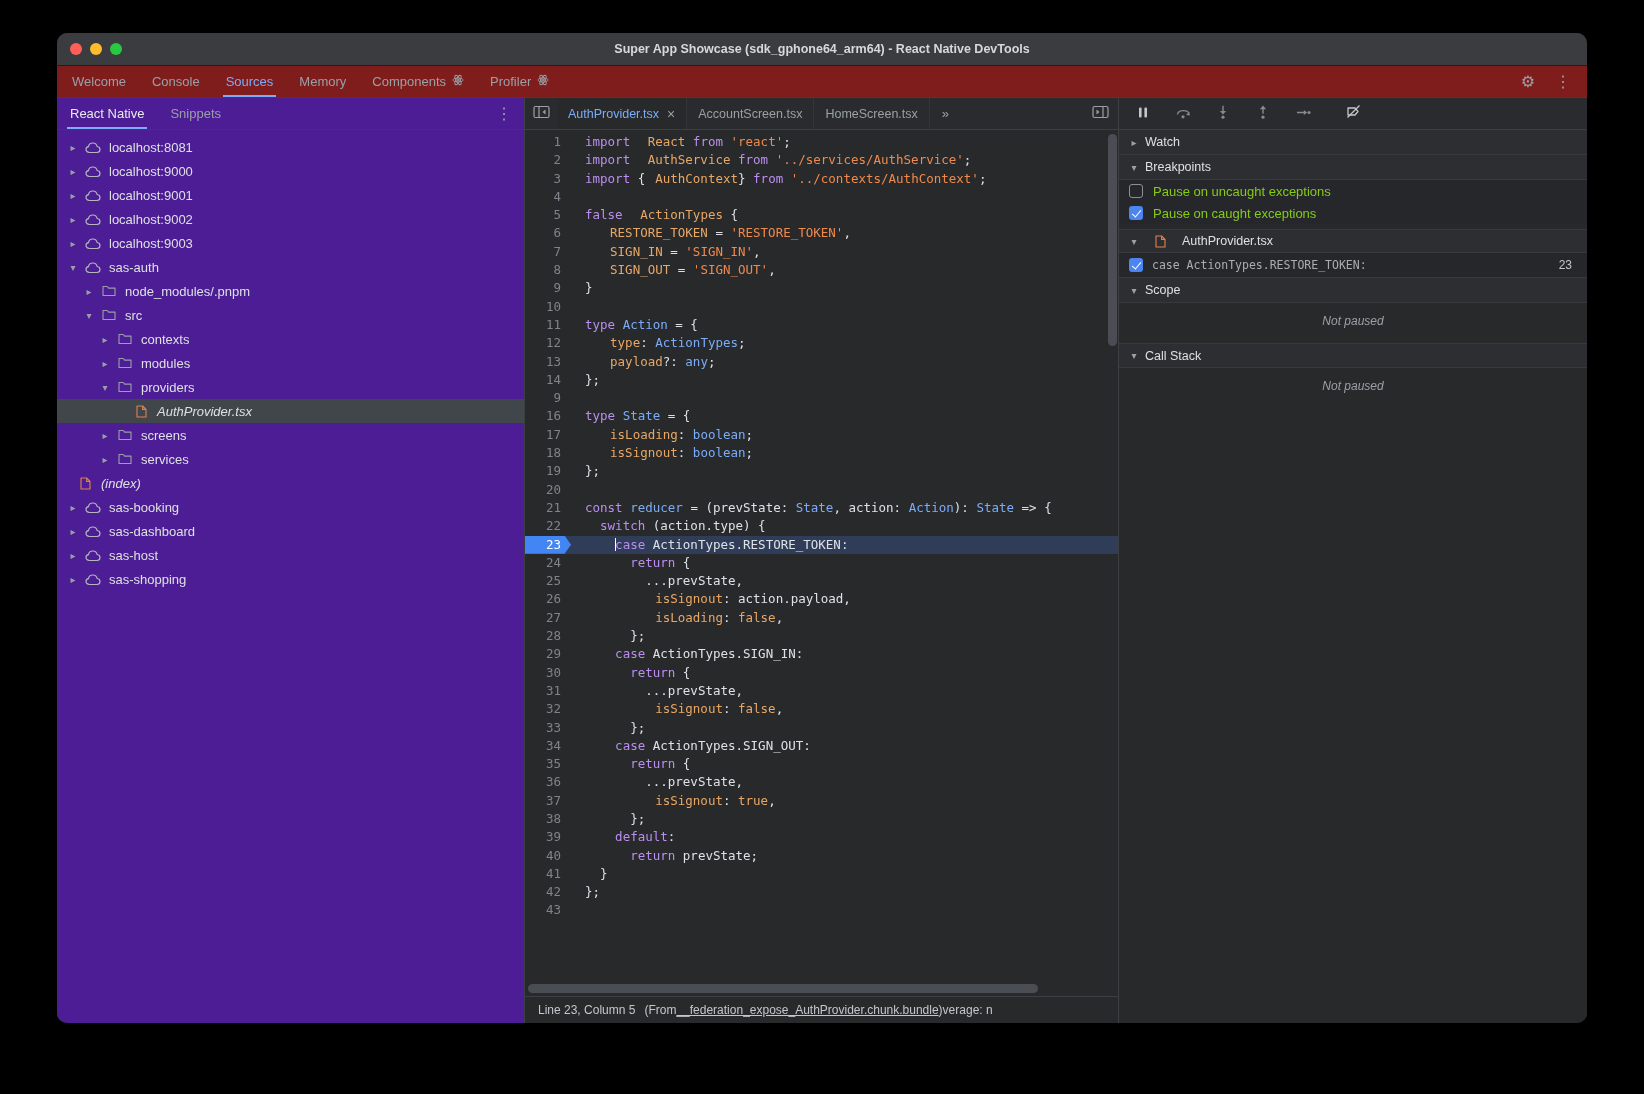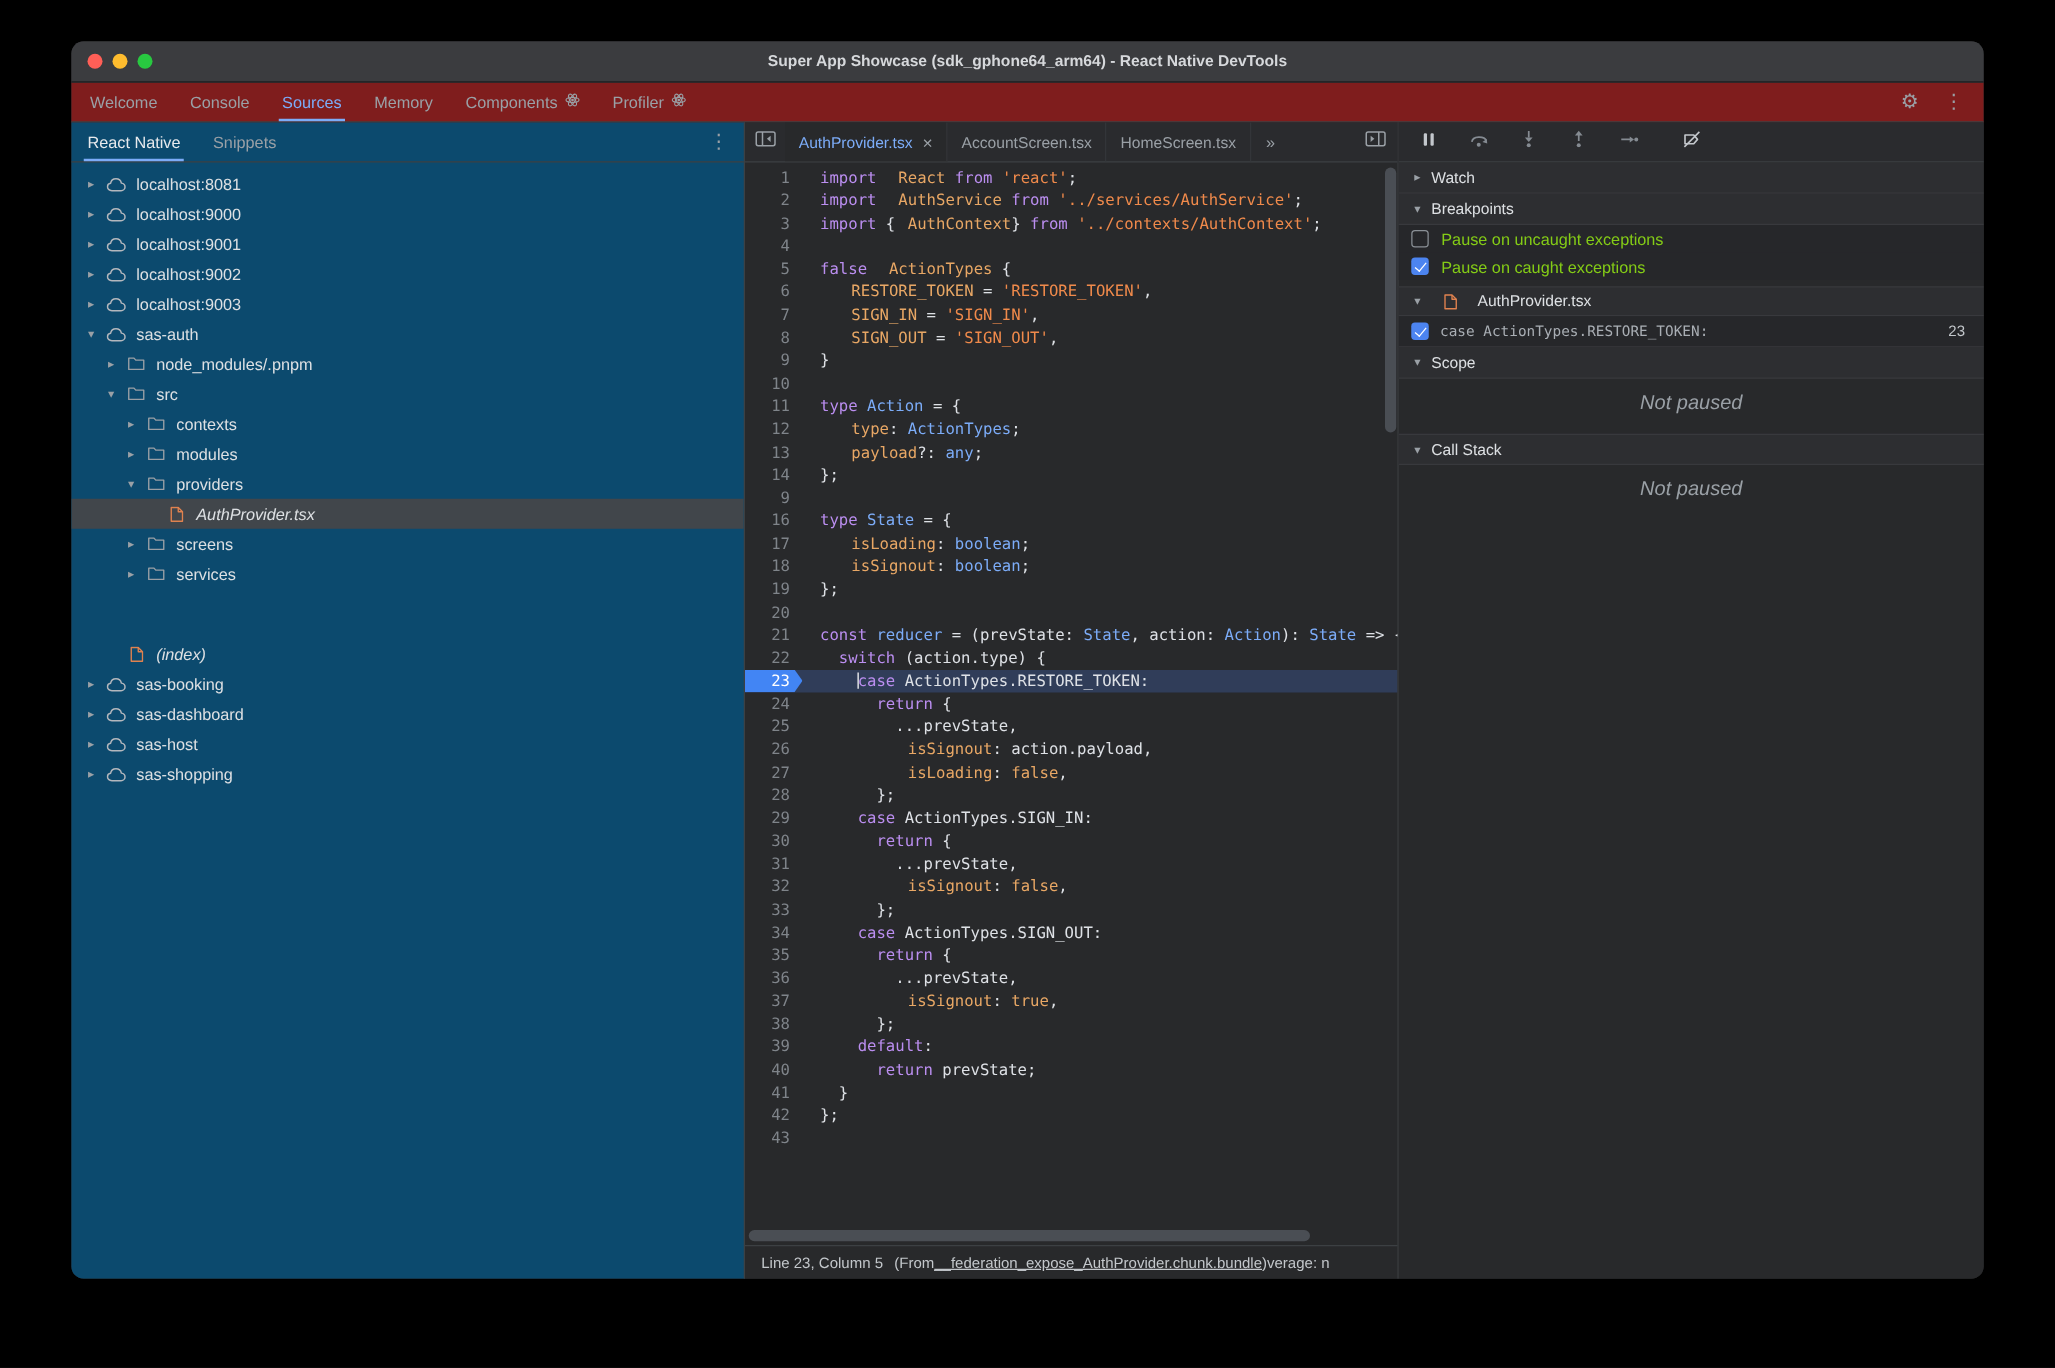--- a/index.html
+++ b/index.html
@@ -26,21 +26,21 @@
     color:#9aa0a6; position:relative; cursor:default; }
   .main-tab.active { color:#7cacf8; }
   .main-tab.active::after { content:""; position:absolute; left:10px; right:10px; bottom:0; height:2.5px; background:#7cacf8; }
   .toolbar-right { margin-left:auto; display:flex; align-items:center; gap:20px; padding-right:16px; color:#9aa0a6; }
   .glyph-icon { font-size:16px; line-height:1; color:#9aa0a6; }
 
   
   .main { flex:1; display:flex; min-height:0; }
 
   
-  .sidebar { width:539px; flex:0 0 auto; border-right:1px solid #3c4043; display:flex; flex-direction:column; background:#0c4a6e; }
+  .sidebar { width:468px; flex:0 0 auto; border-right:1px solid #3c4043; display:flex; flex-direction:column; background:#4c1d95; }
   .sidebar-header { height:32px; flex:0 0 auto; border-bottom:1px solid #3c4043; display:flex; align-items:stretch; }
   .side-tab { padding:0 13px; display:flex; align-items:center; font-size:13px; color:#9aa0a6; position:relative; }
   .side-tab.active { color:#e8eaed; }
   .side-tab.active::after { content:""; position:absolute; left:10px; right:10px; bottom:0; height:2.5px; background:#7cacf8; }
   .sidebar-menu { margin-left:auto; display:flex; align-items:center; padding-right:12px; }
   .tree { flex:1; overflow:hidden; padding-top:5px; }
   .tree-row { height:24px; display:flex; align-items:center; font-size:13px; color:#dde0e3; white-space:nowrap; }
   .tree-row.selected { background:#41464b; }
   .expander { width:16px; flex:0 0 auto; text-align:center; color:#9aa0a6; font-size:10px; }
   .tree-icon { width:24px; flex:0 0 auto; display:flex; justify-content:center; align-items:center; margin-right:4px; }
@@ -90,21 +90,21 @@
     font-size:12.5px; font-weight:500; color:#dde0e3; background:#2d2e31; border-bottom:1px solid #38393d; }
   .sect.top-border { border-top:1px solid #38393d; }
   .bp-option { height:22px; display:flex; align-items:center; gap:10px; padding-left:10px;
     font-size:13px; color:#84cc16; background:#26272a; }
   .bp-group-header { height:24px; margin-top:5px; display:flex; align-items:center; gap:6px; padding-left:7px;
     font-size:12.5px; color:#dde0e3; background:#2d2e31; border-top:1px solid #38393d; border-bottom:1px solid #38393d; }
   .bp-entry { height:25px; display:flex; align-items:center; gap:9px; padding:0 15px 0 10px;
     background:#26272a; border-bottom:1px solid #38393d;
     font-family:"DejaVu Sans Mono", monospace; font-size:11.5px; color:#a9aeb4; }
   .bp-entry .line-num { margin-left:auto; font-family:"Liberation Sans", sans-serif; font-size:12px; color:#c3c7cb; }
-  .panel-msg { padding:11px 0 15px; display:flex; justify-content:center; font-size:16px;
+  .panel-msg { padding:11px 0 15px; display:flex; justify-content:center; font-size:12px;
     font-style:italic; color:#9aa0a6; }
 
   .cbx { width:14px; height:14px; border-radius:3px; flex:0 0 auto; position:relative; }
   .cbx.unchecked { border:1.5px solid #8a9096; background:transparent; }
   .cbx.checked { background:#4c84f0; }
   .cbx.checked::after { content:""; position:absolute; left:4.5px; top:1.5px; width:4px; height:8px;
     border-right:1.8px solid #fff; border-bottom:1.8px solid #fff; transform:rotate(40deg); }
 </style>
 </head>
 <body>
@@ -296,21 +296,21 @@
           </div>
           <div class="tree-row" style="padding-left: 40px;">
             <span class="expander">▸</span>
             <span class="tree-icon">
               <svg width="14" height="12" viewBox="0 0 14 12" fill="none">
                 <path d="M1 1.5 h4.2 l1.4 1.6 H13 v7.4 H1 Z" stroke="#9aa0a6" stroke-width="1.1" stroke-linejoin="round"></path>
               </svg>
             </span>
             <span class="tree-label">services</span>
           </div>
-          <div class="tree-row" style="padding-left: 24px; margin-top: 40px;">
+          <div class="tree-row" style="">
             <span class="expander"></span>
             <span class="tree-icon">
               <svg width="11" height="13" viewBox="0 0 11 13" fill="none">
                 <path d="M1 1 h5.6 L10 4.4 V12 H1 Z" stroke="#e0824f" stroke-width="1.1" stroke-linejoin="round"></path>
                 <path d="M6.6 1 V4.4 H10" stroke="#e0824f" stroke-width="1.1" stroke-linejoin="round"></path>
               </svg>
             </span>
             <span class="tree-label italic">(index)</span>
           </div>
           <div class="tree-row" style="padding-left: 8px;">

